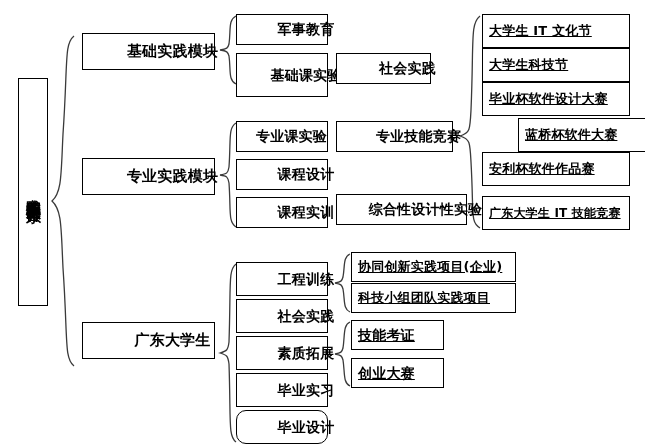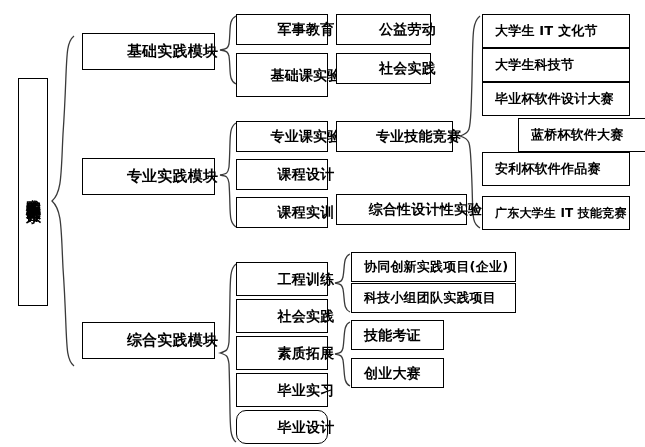--- a/index.html
+++ b/index.html
@@ -26,21 +26,22 @@
     color: #000000;
     font-weight: bold;
     line-height: 1.05;
     letter-spacing: 0.2px;
     white-space: nowrap;
     z-index: 2;
     padding-left: 48px;
   }
   .box.left-align {
     justify-content: flex-start;
-    padding-left: 12px;
+    padding-left: 6px;
+    text-decoration: underline;
   }
   .root-box {
     position: absolute;
     box-sizing: border-box;
     border: 1.6px solid #000000;
     background: #ffffff;
     display: flex;
     align-items: center;
     justify-content: center;
     z-index: 2;
@@ -84,46 +85,43 @@
 
   <div class="box fs15" style="left:82px; top:33px; width:133px; height:37px;">
     <span>基础实践模块</span>
   </div>
 
   <div class="box fs15" style="left:82px; top:158px; width:133px; height:37px;">
     <span>专业实践模块</span>
   </div>
 
   <div class="box fs15" style="left:82px; top:322px; width:133px; height:37px;">
-    <span>综合实践模块</span>
+    <span>广东大学生</span>
   </div>
 
   <svg class="brace" style="left:218px; top:14px; width:20px; height:72px;" viewBox="0 0 20 72">
     <path d="M18,2 C10,6 13,16 11,30 C10,34 9,35 2,36 C9,37 10,38 11,42 C13,56 10,66 18,70"></path>
   </svg>
 
   <div class="box fs14" style="left:236px; top:14px; width:92px; height:31px;">
     <span>军事教育</span>
   </div>
   <div class="box fs14" style="left:236px; top:53px; width:92px; height:44px;">
     <span>基础课实验</span>
   </div>
 
-  <div class="box fs14" style="left:336px; top:14px; width:95px; height:31px;">
-    <span>公益劳动</span>
-  </div>
   <div class="box fs14" style="left:336px; top:53px; width:95px; height:31px;">
     <span>社会实践</span>
   </div>
 
   <svg class="brace" style="left:218px; top:121px; width:20px; height:108px;" viewBox="0 0 20 108">
     <path d="M18,2 C10,7 13,18 11,46 C10,52 9,53 2,54 C9,55 10,56 11,62 C13,90 10,101 18,106"></path>
   </svg>
 
-  <div class="box fs14" style="left:236px; top:121px; width:92px; height:31px;">
+  <div class="box fs14" style="left:236px; top:121px; width:92px; height:31px;justify-content:flex-end;">
     <span>专业课实验</span>
   </div>
   <div class="box fs14" style="left:236px; top:159px; width:92px; height:31px;">
     <span>课程设计</span>
   </div>
   <div class="box fs14" style="left:236px; top:197px; width:92px; height:31px;">
     <span>课程实训</span>
   </div>
 
   <div class="box fs14" style="left:336px; top:121px; width:117px; height:31px;">

